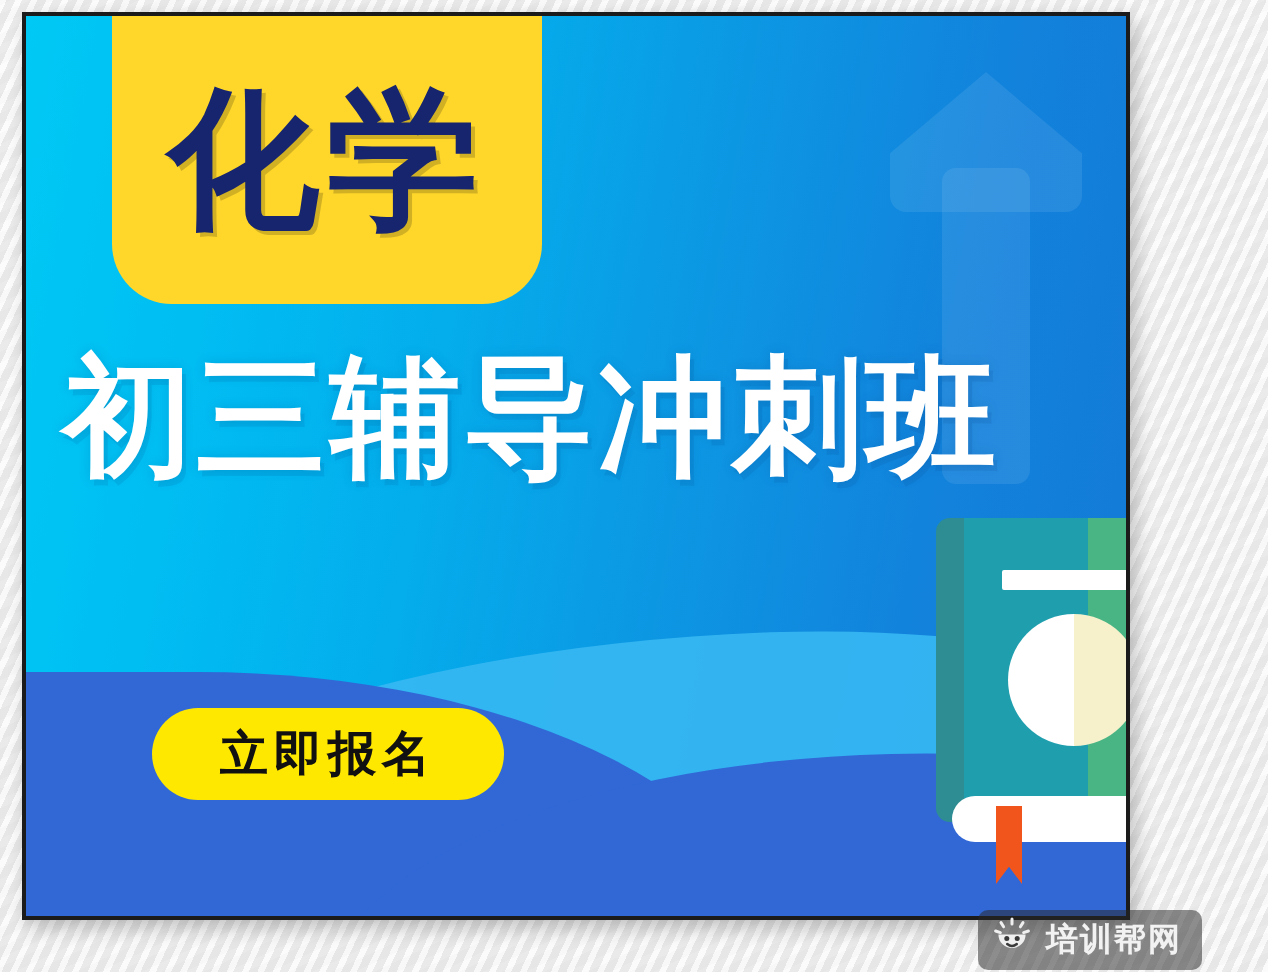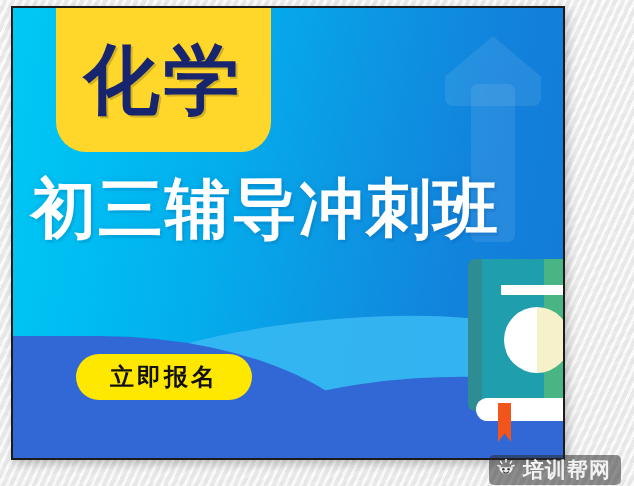--- a/index.html
+++ b/index.html
@@ -241,21 +241,21 @@
     padding: 0 10px 0 7px;
     background: rgba(40,40,40,.52);
     border-radius: 5px;
     display: flex;
     align-items: center;
     gap: 7px;
   }
   #watermark-icon { display: block; }
   #watermark-text {
     font-family: "DejaVu Sans", "Liberation Sans", sans-serif;
-    font-size: 21px;
+    font-size: 16px;
     font-weight: bold;
     color: #f2f2f2;
     letter-spacing: 1px;
     white-space: nowrap;
   }
 </style>
 </head>
 <body>
 
 <div id="page">

